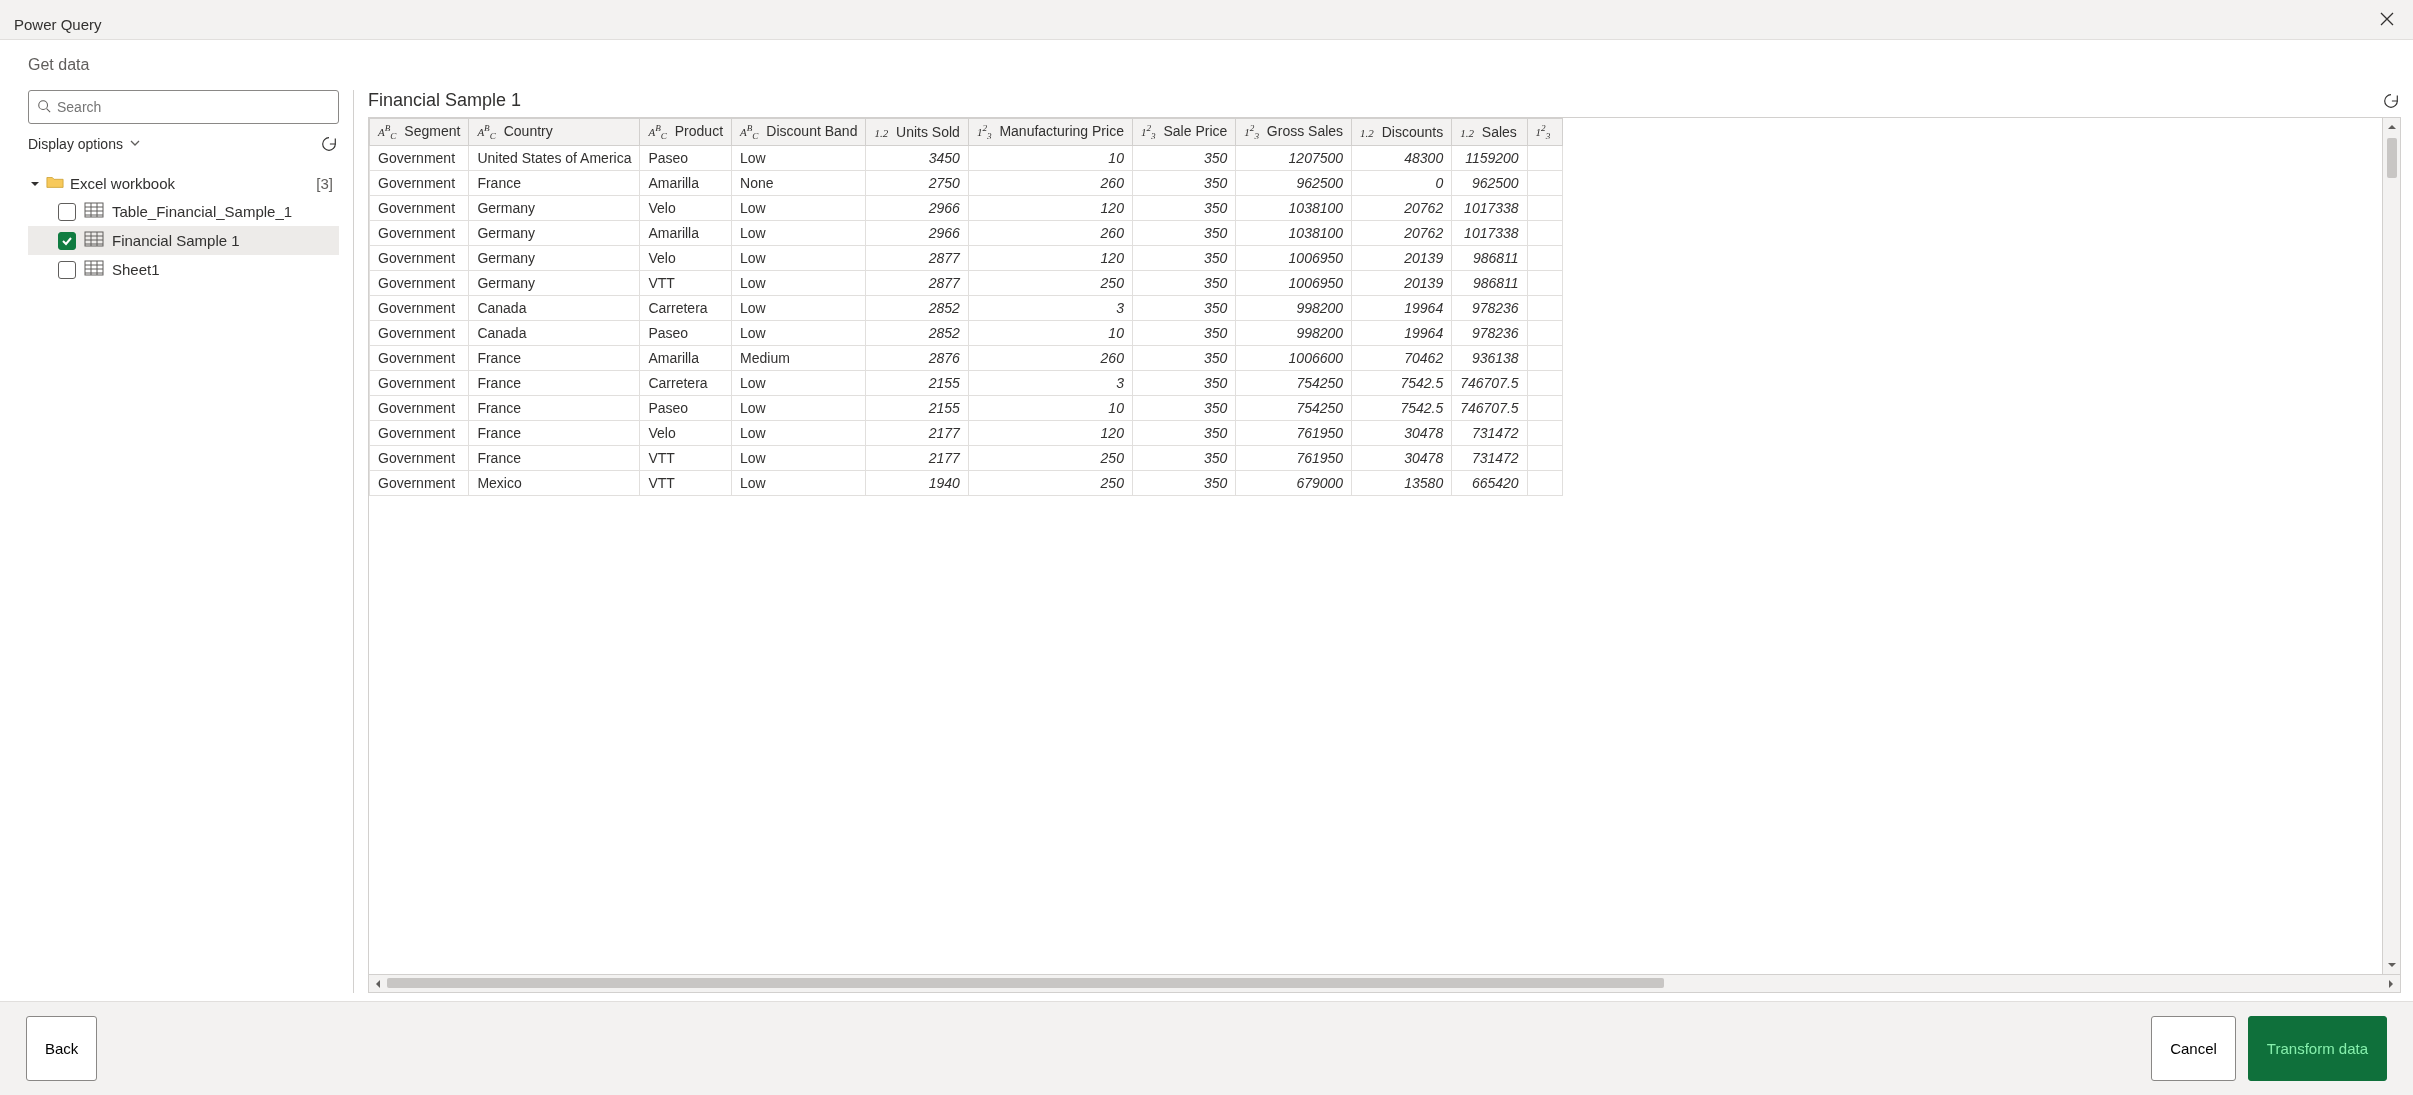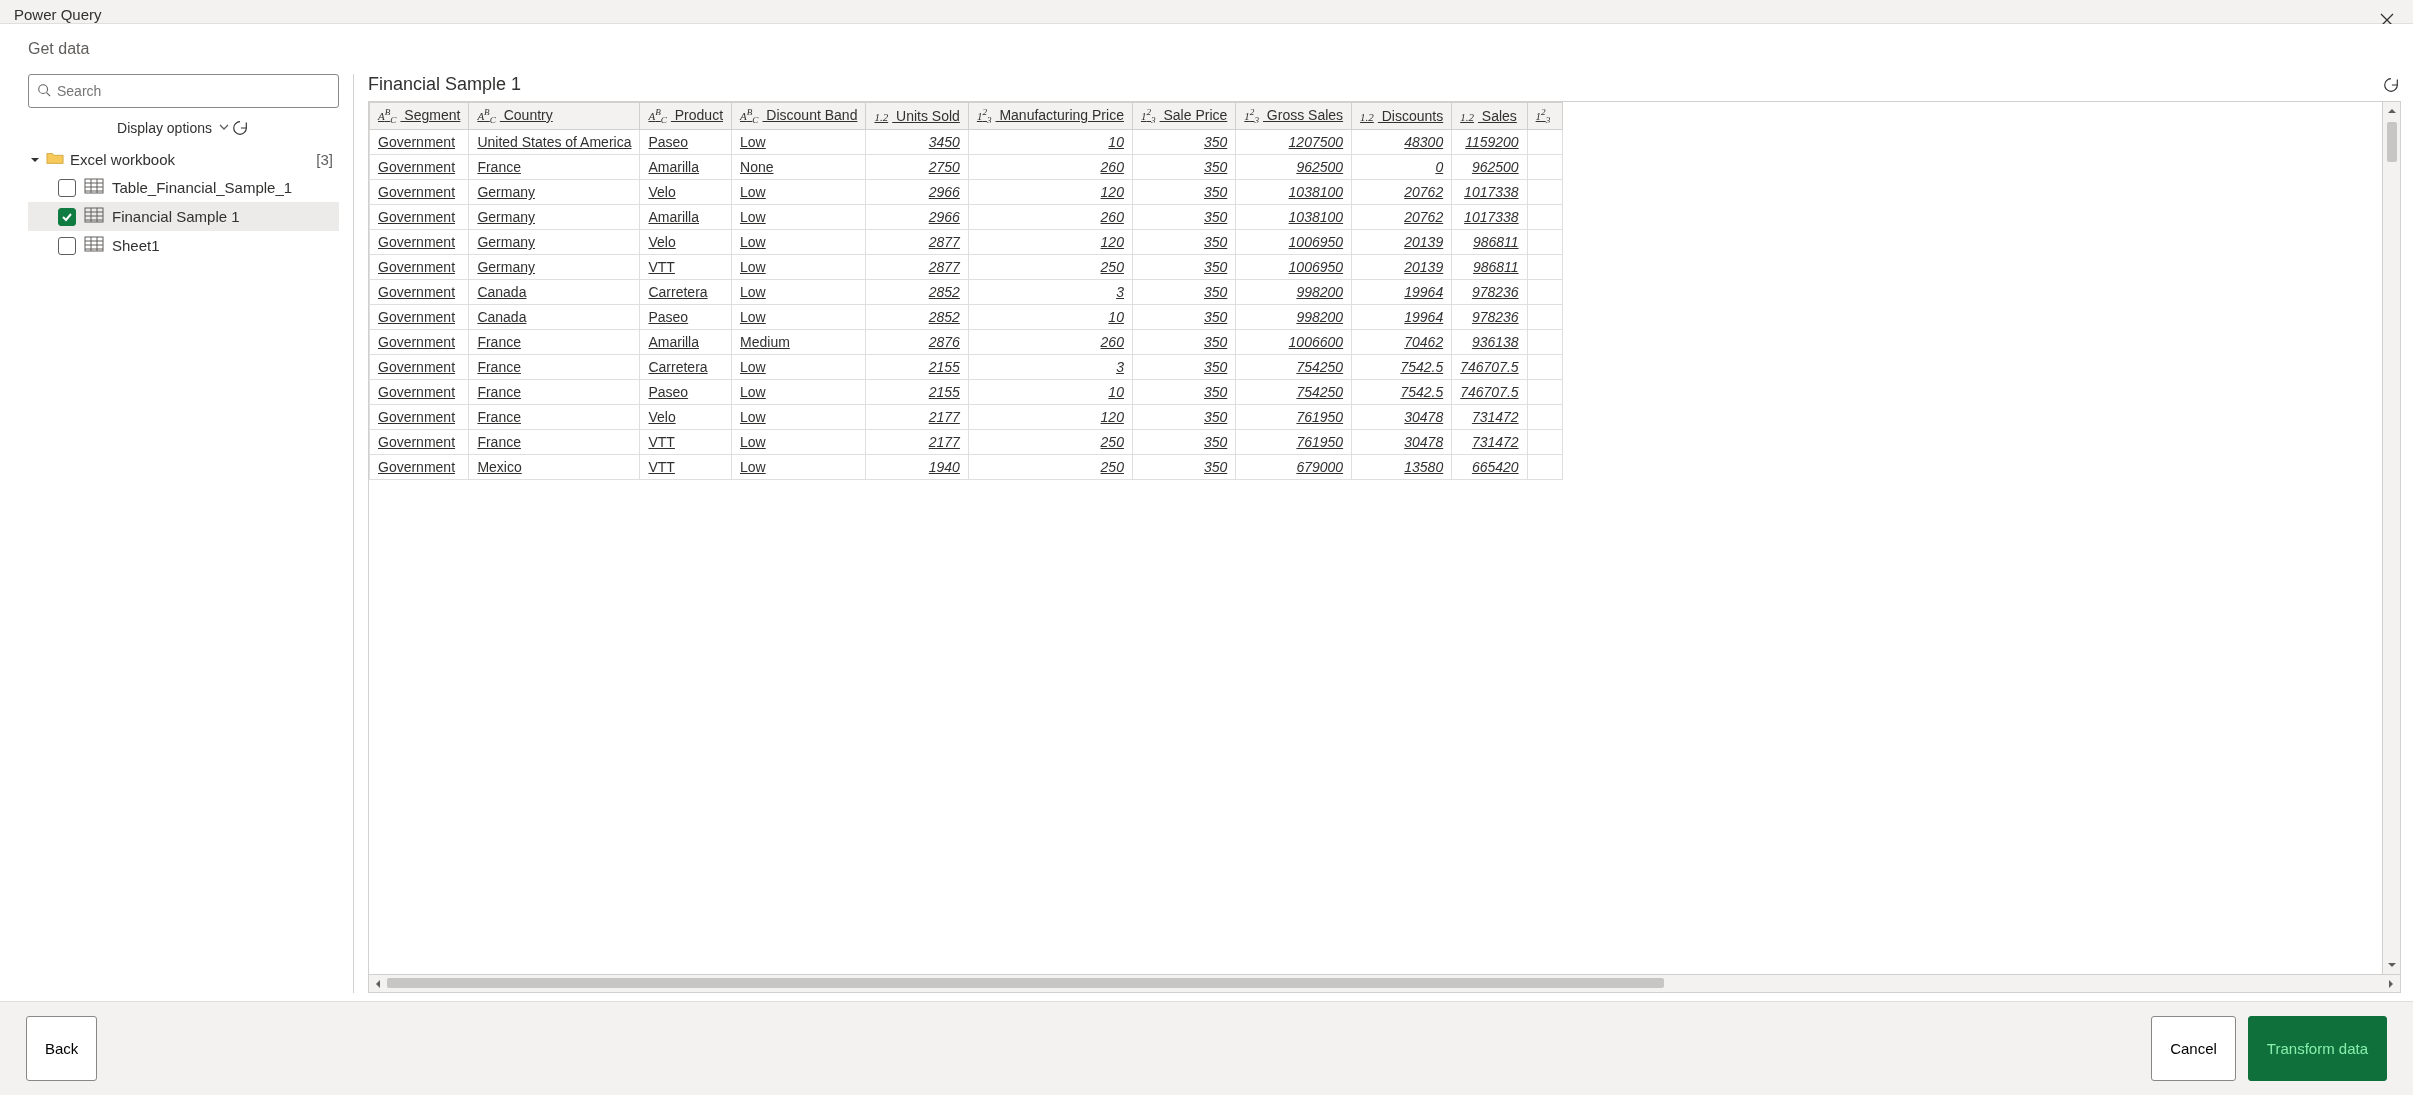--- a/index.html
+++ b/index.html
@@ -1,35 +1,35 @@
 <!DOCTYPE html>
 <html><head>
 <meta charset="utf-8">
 <style>
   * { box-sizing: border-box; margin: 0; padding: 0; }
   html, body { height: 100%; font-family: "Segoe UI", Arial, sans-serif; font-size: 14px; color: #323130; background: #fff; }
   .window { display: flex; flex-direction: column; height: 100vh; }
-  .titlebar { background: #f3f2f1; border-bottom: 1px solid #e1dfdd; display: flex; align-items: flex-start; justify-content: space-between; padding: 6px 12px 6px 14px; height: 24px; }
+  .titlebar { background: #f3f2f1; border-bottom: 1px solid #e1dfdd; display: flex; align-items: flex-end; justify-content: space-between; padding: 6px 12px 6px 14px; height: 40px; }
   .titlebar-title { font-size: 15px; color: #323130; }
   .titlebar-close { width: 28px; height: 28px; display:flex; align-items:center; justify-content:center; cursor:pointer; }
   .titlebar-close svg { width:14px; height:14px; }
 
   .content { flex: 1; display: flex; flex-direction: column; min-height: 0; background:#fff; }
   .header-region { padding: 16px 28px 10px 28px; }
   .breadcrumb { font-size: 16px; color: #605e5c; margin-bottom: 2px; }
   .page-title { font-size: 26px; font-weight: 600; color: #323130; }
 
   .body-region { flex:1; display:flex; min-height:0; padding: 4px 12px 8px 28px; gap: 0; }
 
   
   .sidebar { width: 326px; flex-shrink:0; border-right: 1px solid #d2d0ce; padding-right: 14px; display:flex; flex-direction:column; }
   .search-box { display:flex; align-items:center; border:1px solid #8a8886; border-radius:3px; height:34px; padding:0 8px; gap:6px; margin-bottom:10px; }
   .search-box input { border:none; outline:none; flex:1; font-size:14px; }
   .search-icon svg { width:14px; height:14px; stroke:#605e5c; }
-  .display-row { display:flex; align-items:center; justify-content:center; margin-bottom:8px; }
+  .display-row { display:flex; align-items:center; justify-content:space-between; margin-bottom:16px; }
   .display-options { display:flex; align-items:center; gap:6px; font-size:14px; color:#323130; cursor:pointer; }
   .refresh-icon { width:20px; height:20px; display:flex; align-items:center; justify-content:center; cursor:pointer; }
   .refresh-icon svg { width:18px; height:18px; }
   .tree { font-size:15px; }
   .tree-root { display:flex; align-items:center; gap:6px; padding:4px 2px; }
   .tree-count { color:#605e5c; margin-left:auto; padding-right:4px;}
   .folder-icon svg { width:18px; height:16px; }
   .caret svg { width:10px; height:10px; }
   .tree-children { }
   .tree-item { display:flex; align-items:center; gap:8px; padding:5px 4px 5px 30px; cursor:pointer; }
@@ -38,21 +38,21 @@
   .tree-check.checked { background:#107c41; border-color:#107c41; }
   .tree-check.checked svg { width:12px; height:12px; }
   .table-icon svg { width:20px; height:16px; }
 
   
   .preview { flex:1; min-width:0; display:flex; flex-direction:column; padding-left: 14px; }
   .preview-header { display:flex; align-items:center; justify-content:space-between; margin-bottom:6px; }
   .preview-title { font-size:18px; color:#323130; }
   .table-wrap { flex:1; border:1px solid #d2d0ce; min-height:0; display:flex; flex-direction:column; overflow:hidden; }
   .grid { border-collapse:collapse; width:max-content; }
-  .grid-scroll { flex:1; overflow:hidden; position:relative;text-decoration:underline; }
+  .grid-scroll { flex:1; overflow:hidden; position:relative; }
   .grid th { background:#f3f2f1; border:1px solid #d2d0ce; padding:4px 8px; font-weight:400; text-align:left; white-space:nowrap; font-size:14px; }
   .grid td { border:1px solid #e1dfdd; padding:4px 8px; white-space:nowrap; font-size:14px; }
   .grid td.num { text-align:right; font-style:italic; }
   .type-icon { font-family:"Segoe UI",serif; font-size:11px; color:#323130; margin-right:4px; font-style:italic;}
   .vscroll { width:18px; background:#f3f2f1; border-left:1px solid #d2d0ce; display:flex; flex-direction:column; align-items:center; justify-content:space-between; }
   .vscroll .arrow { width:100%; height:18px; display:flex; align-items:center; justify-content:center; cursor:pointer;}
   .vscroll .thumb { width:10px; background:#c8c6c4; border-radius:2px; height:40px; margin-top:2px;}
   .vscroll .track { flex:1; width:100%; display:flex; flex-direction:column; align-items:center;}
   .hscroll { height:18px; background:#f3f2f1; border-top:1px solid #d2d0ce; display:flex; align-items:center; }
   .hscroll .arrow { width:18px; height:100%; display:flex; align-items:center; justify-content:center; cursor:pointer;}

